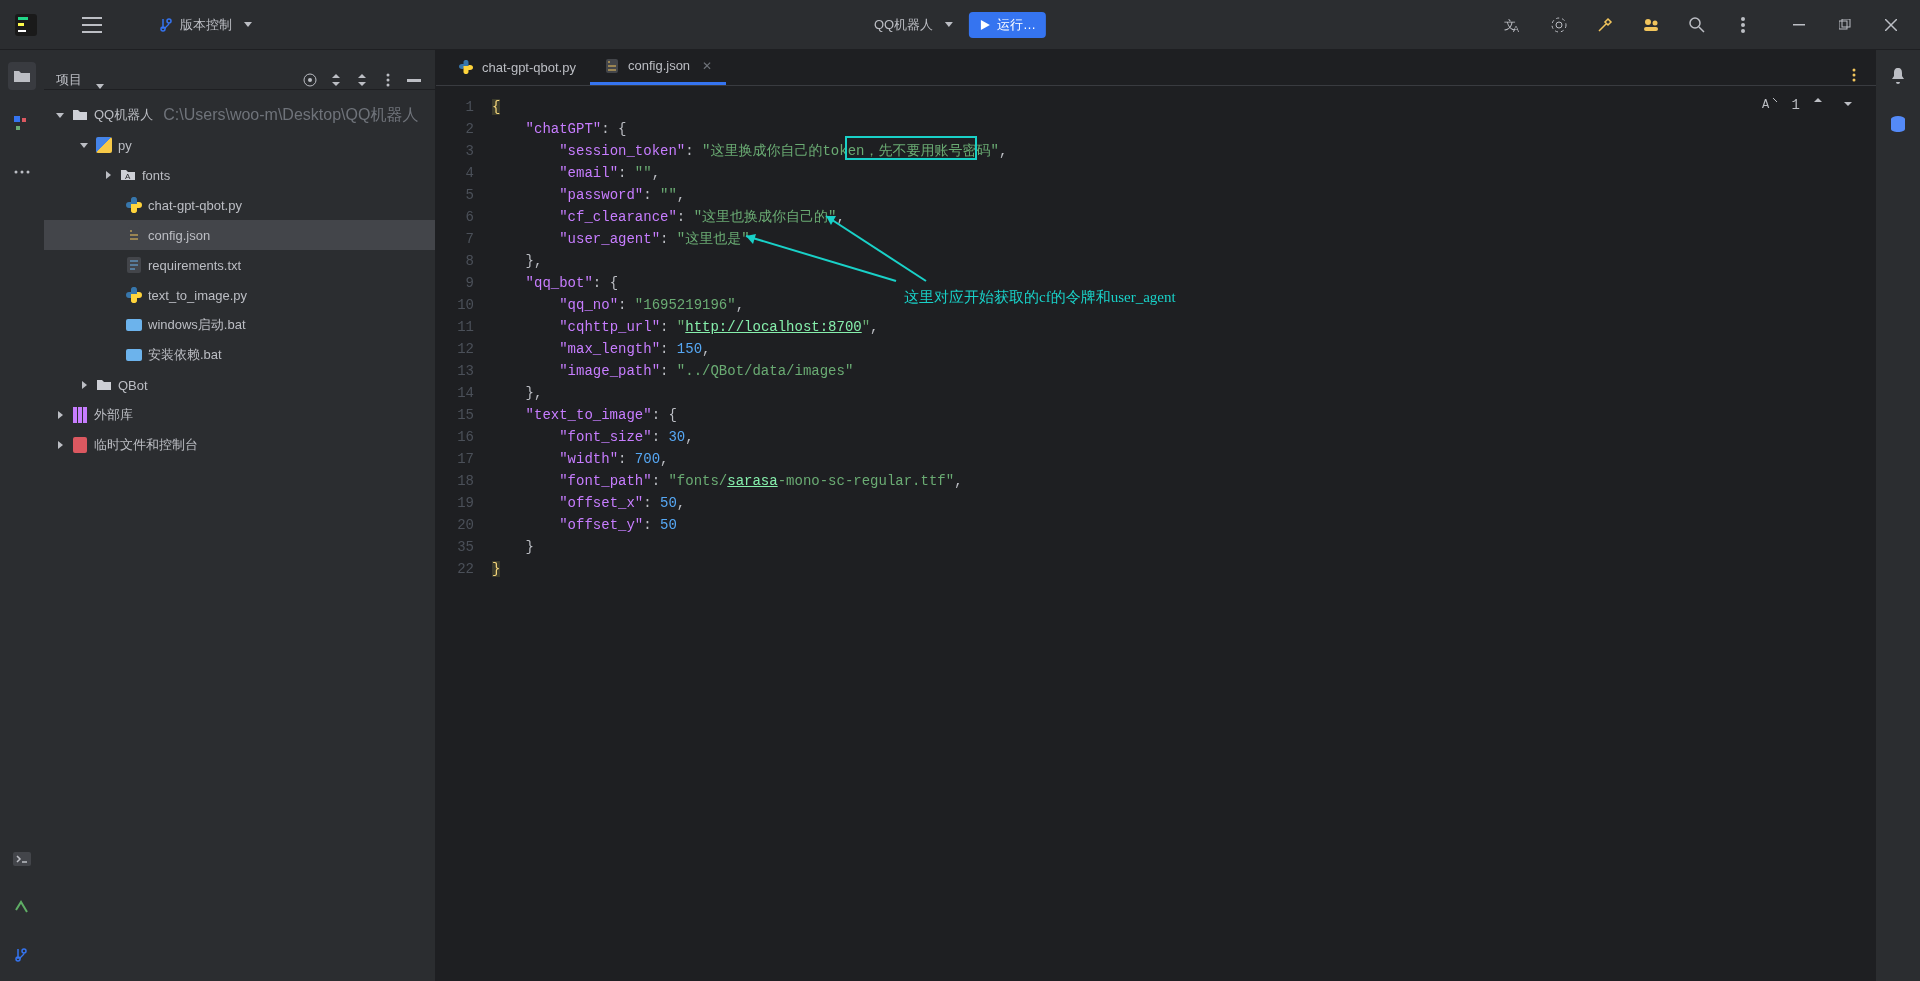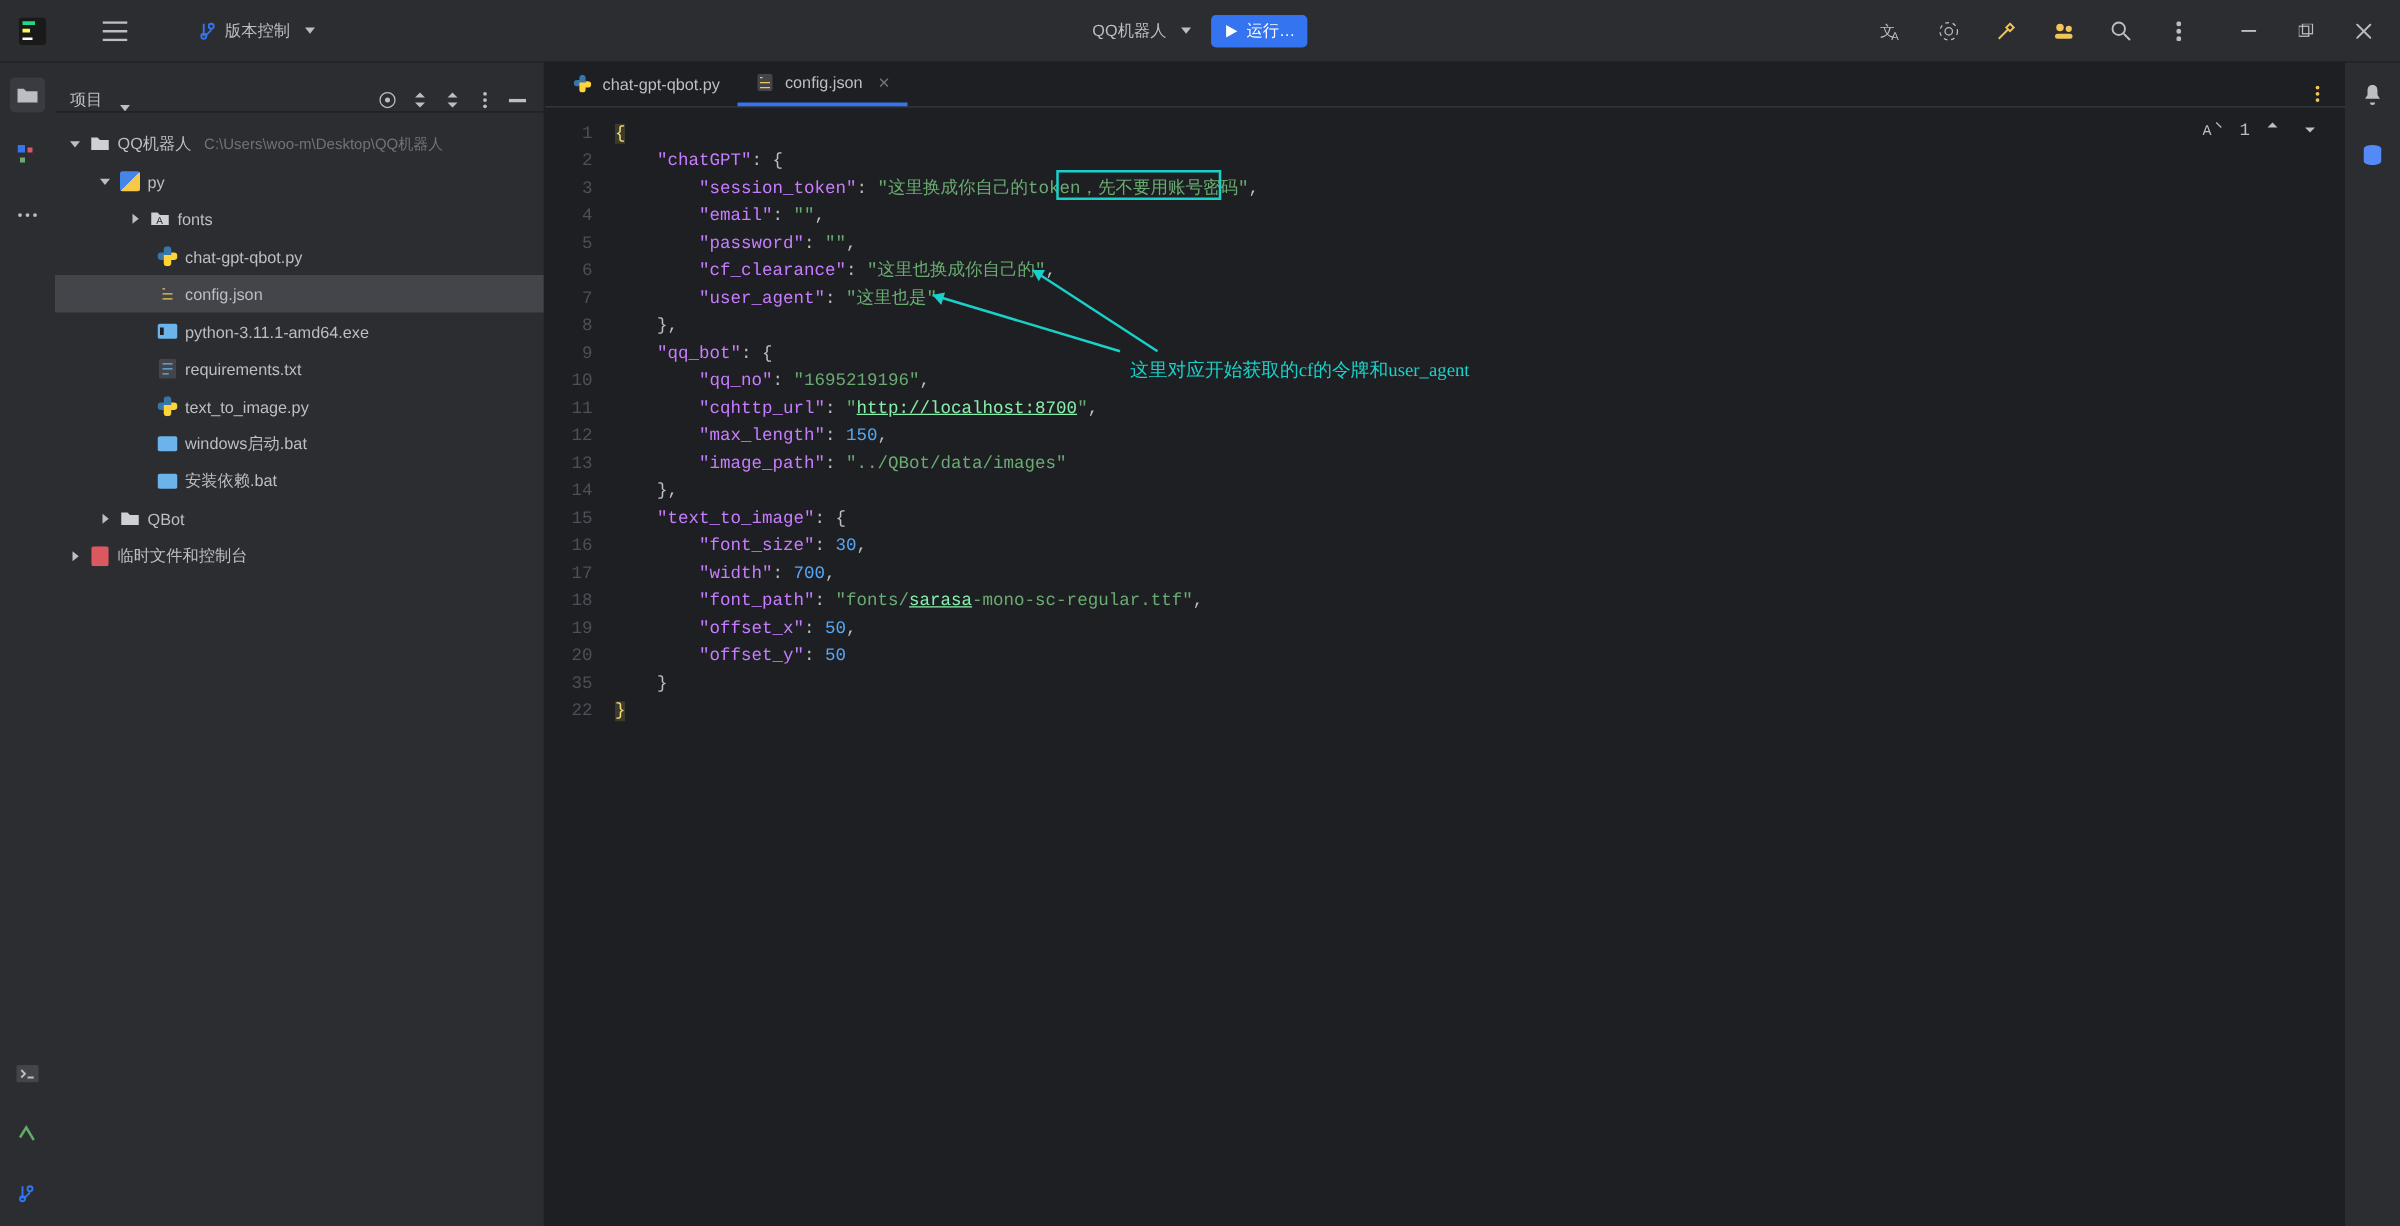--- a/index.html
+++ b/index.html
@@ -74,21 +74,21 @@
 .project-header .spacer { flex:1; }
 .project-header .ico { width:18px; height:18px; cursor:pointer; display:flex; align-items:center; justify-content:center; }
 
 .tree { padding: 10px 0; flex:1; overflow:auto; font-size:13px; }
 .tree-row { display:flex; align-items:center; height:30px; padding:0 8px; cursor:pointer; gap:6px; white-space:nowrap; }
 .tree-row.selected { background:#43454a; }
 .tree-indent-0 { padding-left: 10px; }
 .tree-indent-1 { padding-left: 34px; }
 .tree-indent-2 { padding-left: 58px; }
 .tree-indent-3 { padding-left: 82px; }
-.path-muted { color:#6f737a; margin-left:4px; font-size:12px; }
+.path-muted { color:#6f737a; margin-left:4px; font-size:16px; }
 .arrow { width:12px; display:flex; justify-content:center; }
 .arrow.down::before { content:""; display:block; border-left:4px solid transparent; border-right:4px solid transparent; border-top:5px solid #bcbec4; }
 .arrow.right::before { content:""; display:block; border-top:4px solid transparent; border-bottom:4px solid transparent; border-left:5px solid #bcbec4; }
 
 .file-ico { width:16px; height:16px; display:flex; align-items:center; justify-content:center; }
 .file-ico.folder { color:#ced0d6; }
 .file-ico.pyfolder { background: linear-gradient(135deg,#4584e8 50%,#f7c948 50%); border-radius:2px; }
 .file-ico.json { color:#f2c55c; }
 .file-ico.exe { color:#6cb3ec; }
 .file-ico.ext { color:#c77dff; }
@@ -342,29 +342,20 @@
       <div class="tree-row tree-indent-3 selected">
         <span class="file-ico json">
             <svg width="16" height="16">
               <rect x="2" width="12" height="16" rx="2" fill="#43454a"></rect>
               <path d="M4 4h2M4 8h8M4 12h8" stroke="#f2c55c"></path>
             </svg>
           </span>
         <span>config.json</span>
       </div>
       <div class="tree-row tree-indent-3">
-        <span class="file-ico exe">
-            <svg width="16" height="16">
-              <rect width="16" height="12" y="2" rx="2" fill="#6cb3ec"></rect>
-              <rect x="2" y="5" width="3" height="6" fill="#1e1f22"></rect>
-            </svg>
-          </span>
-        <span>python-3.11.1-amd64.exe</span>
-      </div>
-      <div class="tree-row tree-indent-3">
         <span class="file-ico">
             <svg width="14" height="16">
               <rect width="14" height="16" rx="2" fill="#43454a"></rect>
               <path d="M3 4h8M3 8h8M3 12h5" stroke="#6cb3ec"></path>
             </svg>
           </span>
         <span>requirements.txt</span>
       </div>
       <div class="tree-row tree-indent-3">
         <span class="file-ico">
@@ -392,20 +383,31 @@
         <span>安装依赖.bat</span>
       </div>
       <div class="tree-row tree-indent-1">
         <span class="arrow right"></span>
         <span class="file-ico folder">
             <svg width="16" height="14">
               <path d="M1 2h5l2 2h7v8H1z" fill="#ced0d6"></path>
             </svg>
           </span>
         <span>QBot</span>
+      </div>
+      <div class="tree-row tree-indent-0">
+        <span class="arrow right"></span>
+        <span class="file-ico ext">
+            <svg width="14" height="16">
+              <rect width="4" height="16" fill="#c77dff"></rect>
+              <rect x="5" width="4" height="16" fill="#c77dff"></rect>
+              <rect x="10" width="4" height="16" fill="#c77dff"></rect>
+            </svg>
+          </span>
+        <span>外部库</span>
       </div>
       <div class="tree-row tree-indent-0">
         <span class="arrow right"></span>
         <span class="file-ico scratch">
             <svg width="14" height="16">
               <rect width="14" height="16" rx="2" fill="#db5860"></rect>
             </svg>
           </span>
         <span>临时文件和控制台</span>
       </div>

